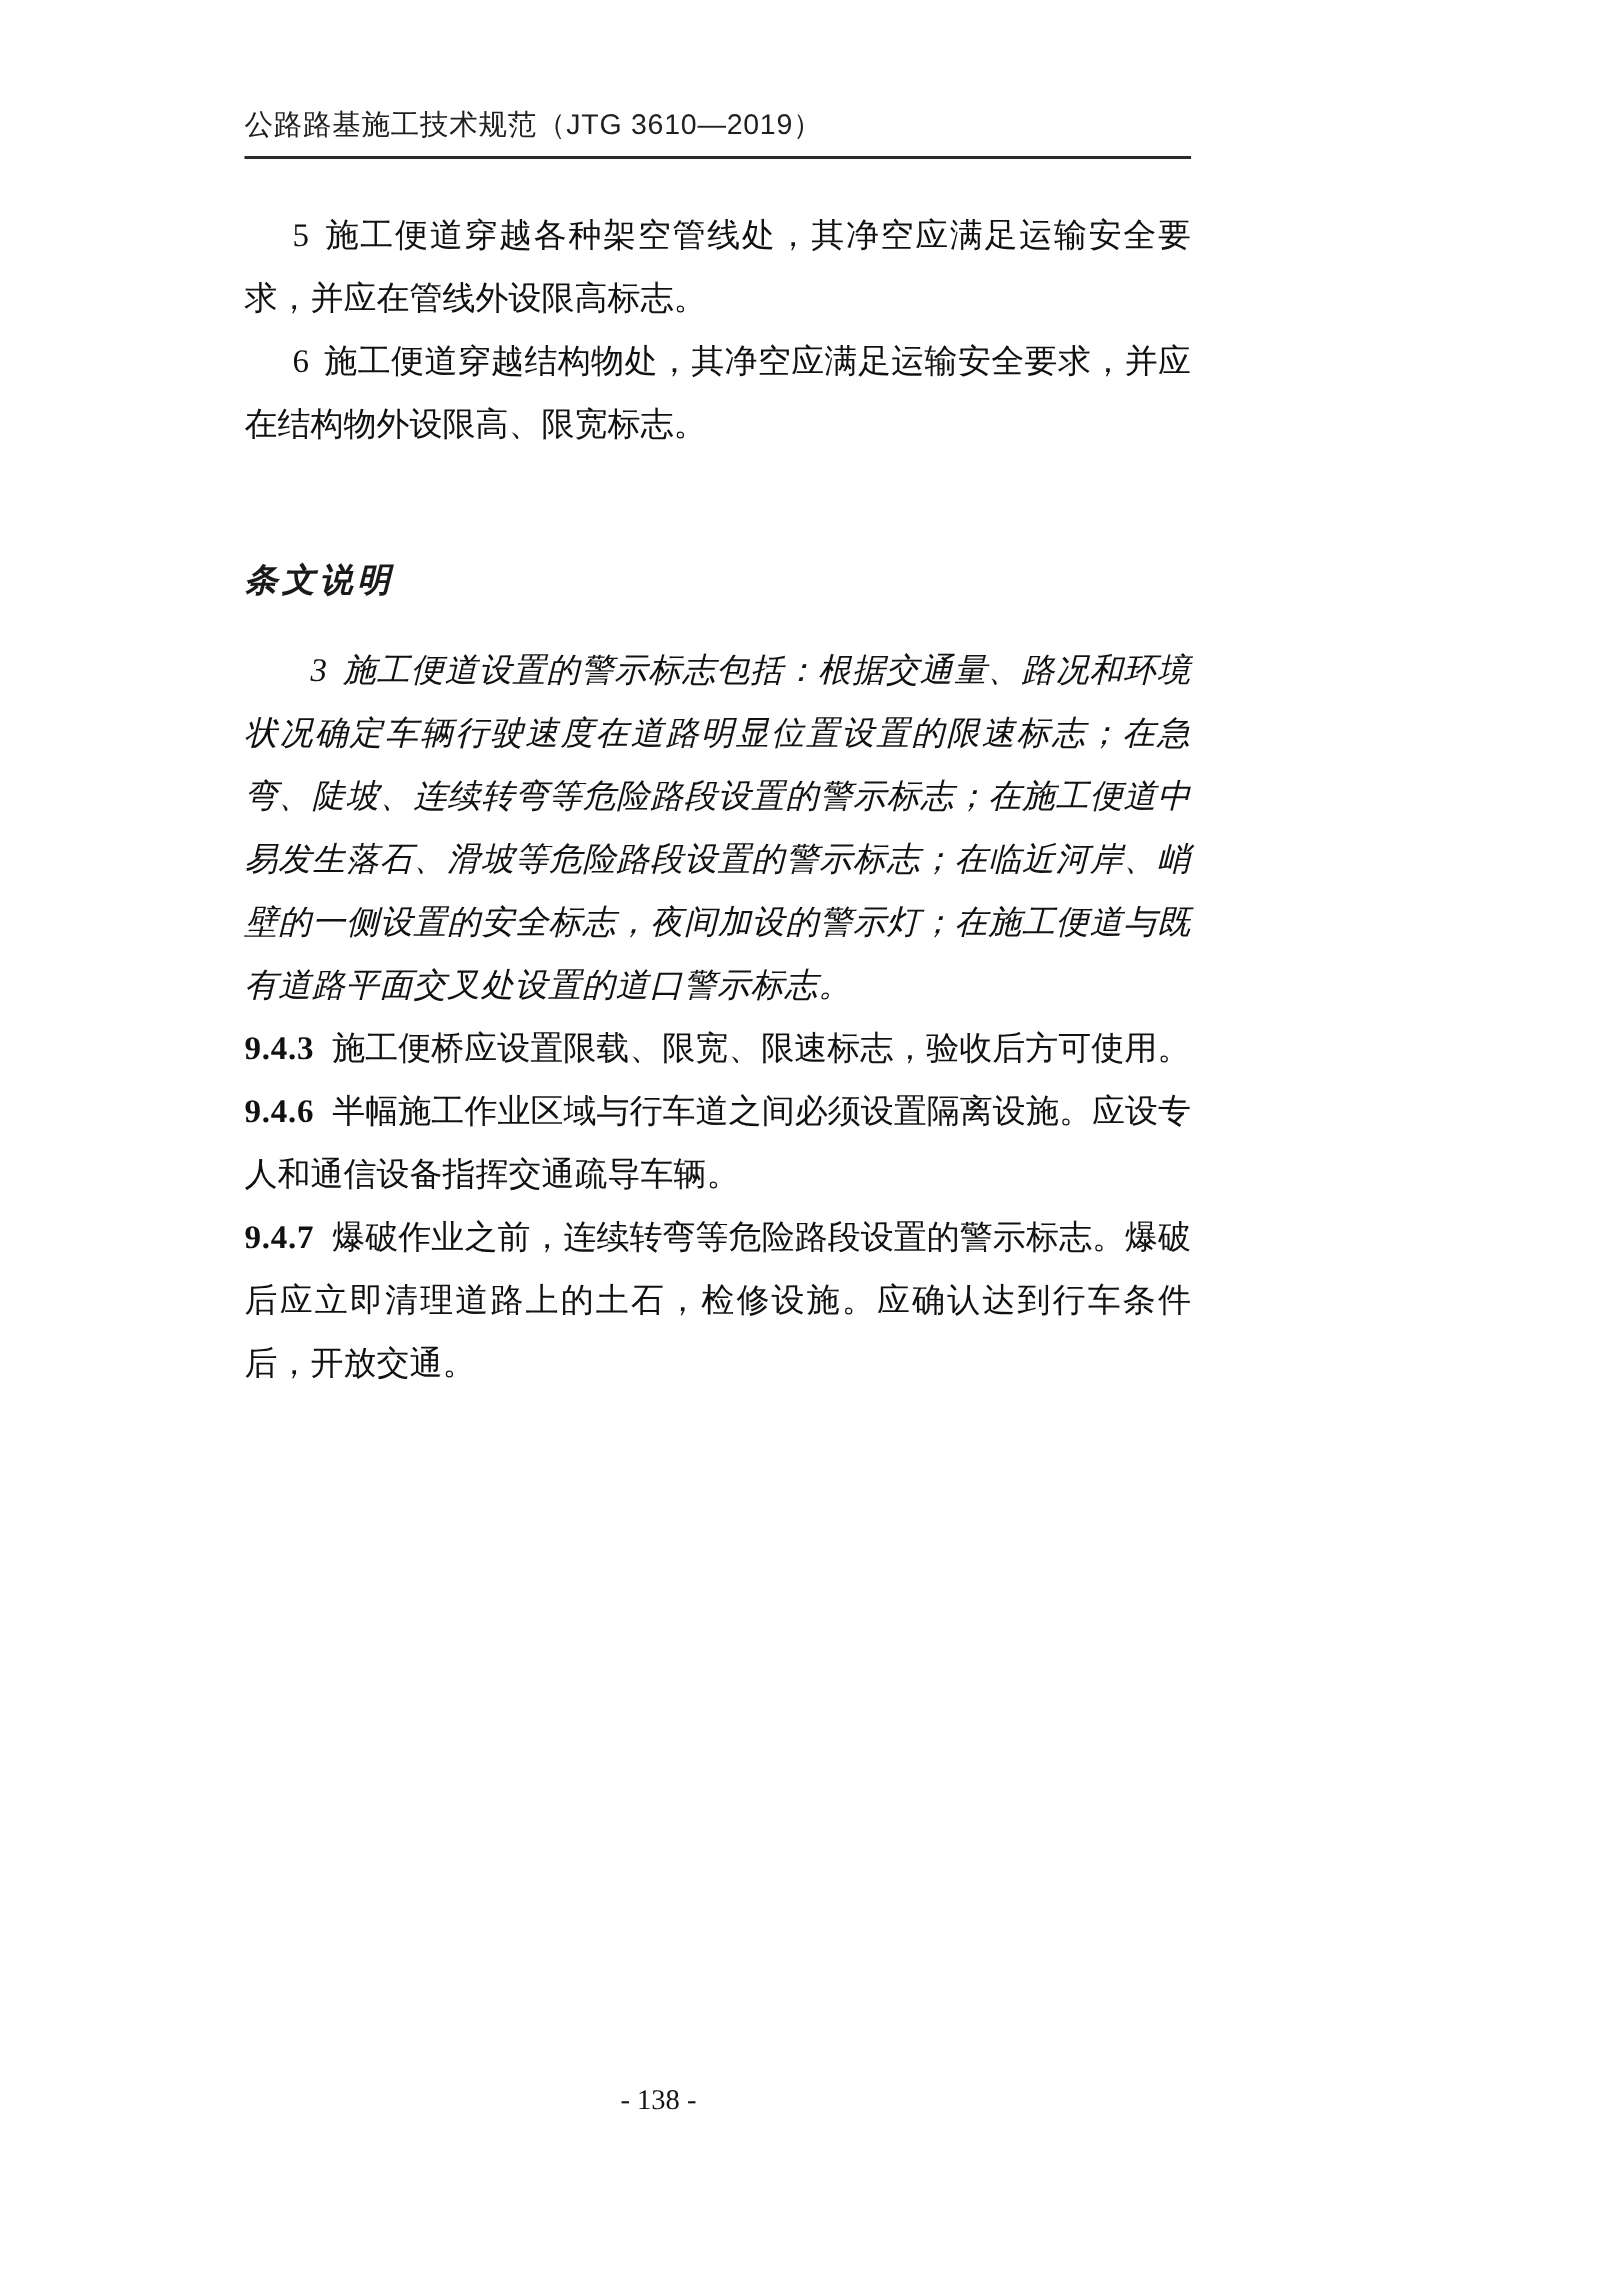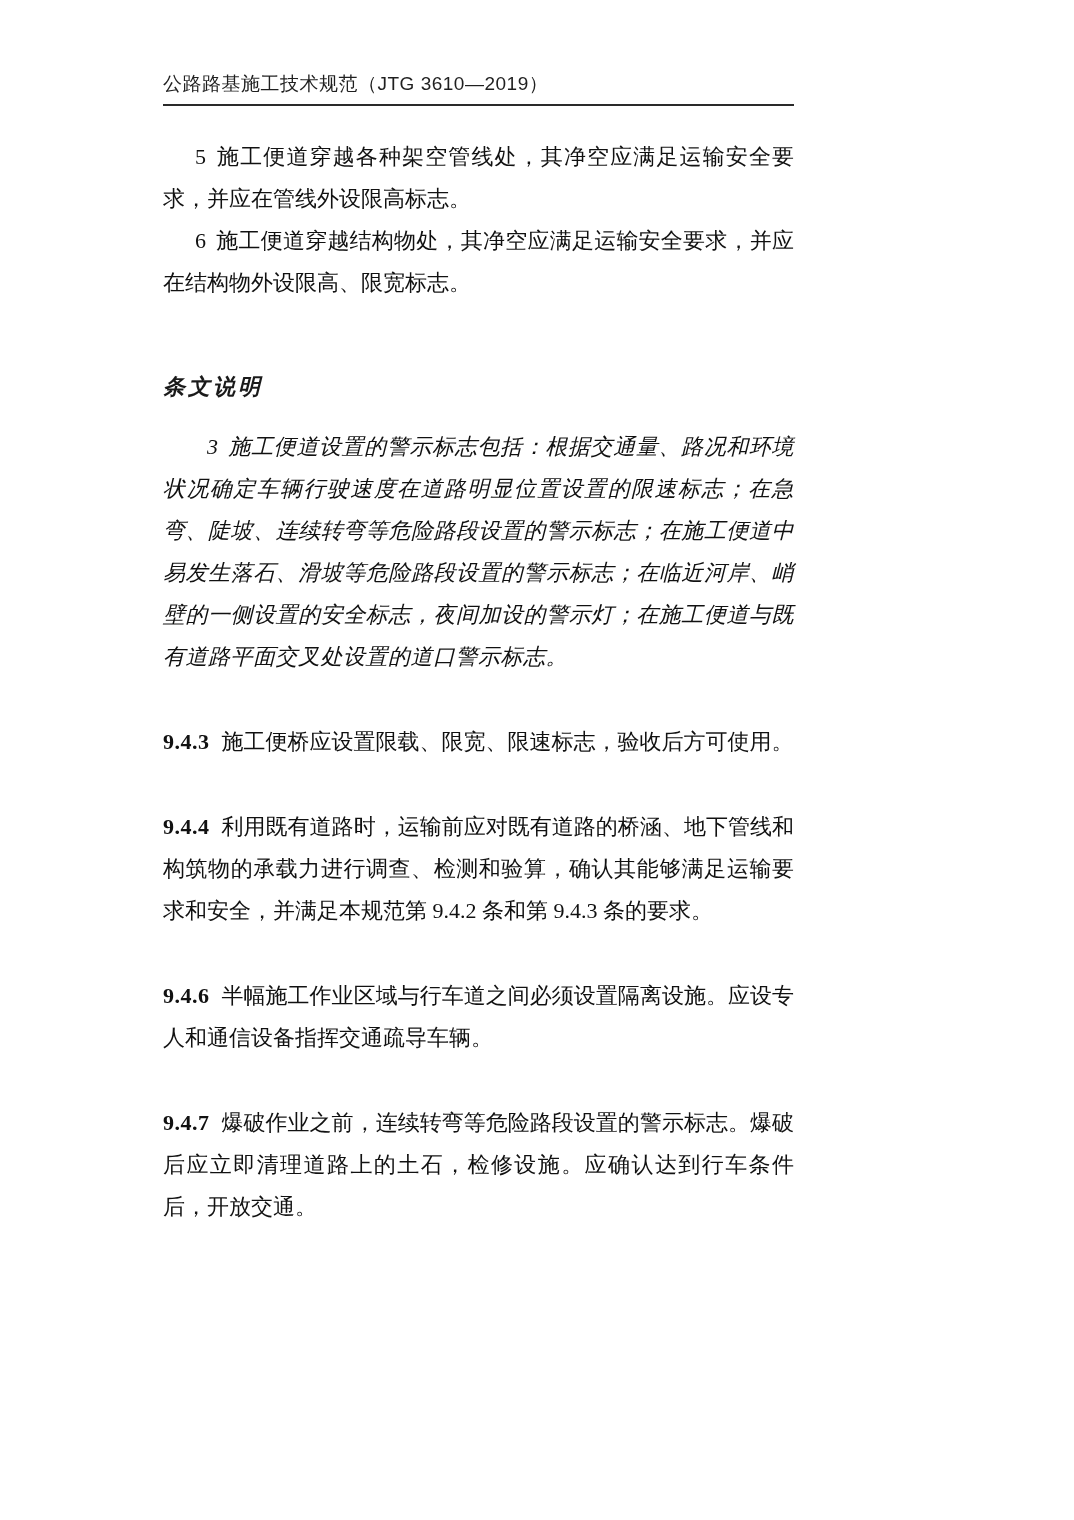--- a/index.html
+++ b/index.html
@@ -57,21 +57,20 @@
     font-size: 22px;
     line-height: 42px;
     letter-spacing: 3px;
   }
   .commentary-para {
     font-style: italic;
     text-indent: 44px;
     letter-spacing: 0.5px;
   }
   .section-para {
-    margin-top: 43px;
     text-indent: 0;
   }
   .section-num {
     font-weight: 700;
     margin-right: 12px;
     letter-spacing: 0.5px;
   }
   .footer {
     position: absolute;
     left: 0;
@@ -104,28 +103,26 @@
     <h2 class="commentary-heading">条文说明</h2>
 
     <p class="body-text commentary-para">
       <span class="clause-num">3</span><span>施工便道设置的警示标志包括：根据交通量、路况和环境状况确定车辆行驶速度在道路明显位置设置的限速标志；在急弯、陡坡、连续转弯等危险路段设置的警示标志；在施工便道中易发生落石、滑坡等危险路段设置的警示标志；在临近河岸、峭壁的一侧设置的安全标志，夜间加设的警示灯；在施工便道与既有道路平面交叉处设置的道口警示标志。</span>
     </p>
 
     <p class="body-text section-para">
       <span class="section-num">9.4.3</span><span>施工便桥应设置限载、限宽、限速标志，验收后方可使用。</span>
     </p>
 
-    <p class="body-text section-para">
-      <span class="section-num">9.4.4</span><span>利用既有道路时，运输前应对既有道路的桥涵、地下管线和构筑物的承载力进行调查、检测和验算，确认其能够满足运输要求和安全，并满足本规范第 9.4.2 条和第 9.4.3 条的要求。</span>
-    </p>
 
 
     <p class="body-text section-para">
       <span class="section-num">9.4.6</span><span>半幅施工作业区域与行车道之间必须设置隔离设施。应设专人和通信设备指挥交通疏导车辆。</span>
     </p>
 
     <p class="body-text section-para">
       <span class="section-num">9.4.7</span><span>爆破作业之前，连续转弯等危险路段设置的警示标志。爆破后应立即清理道路上的土石，检修设施。应确认达到行车条件后，开放交通。</span>
     </p>
 
   </div>
 
+  <div class="footer">- 138 -</div>
 </div>
 
 </body></html>

